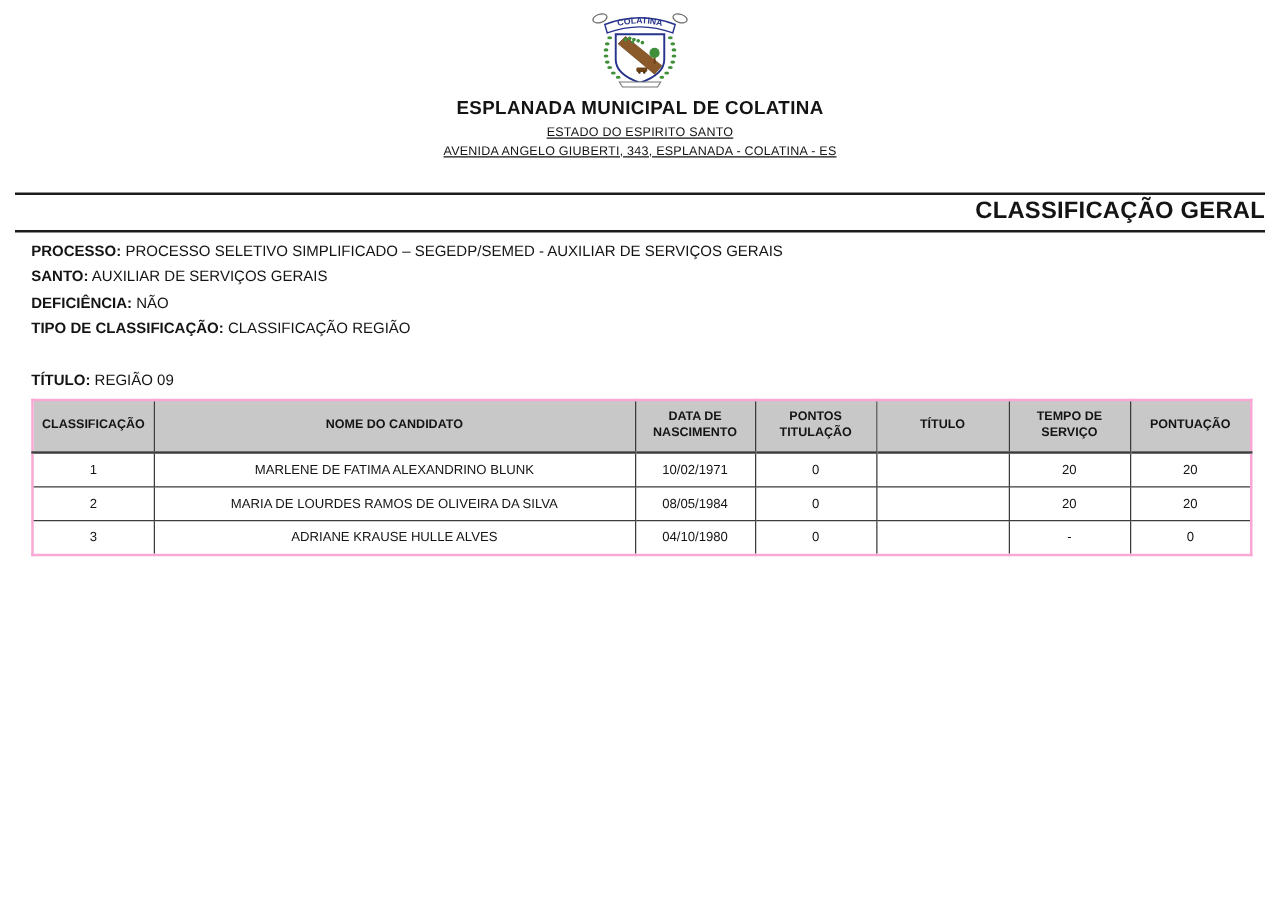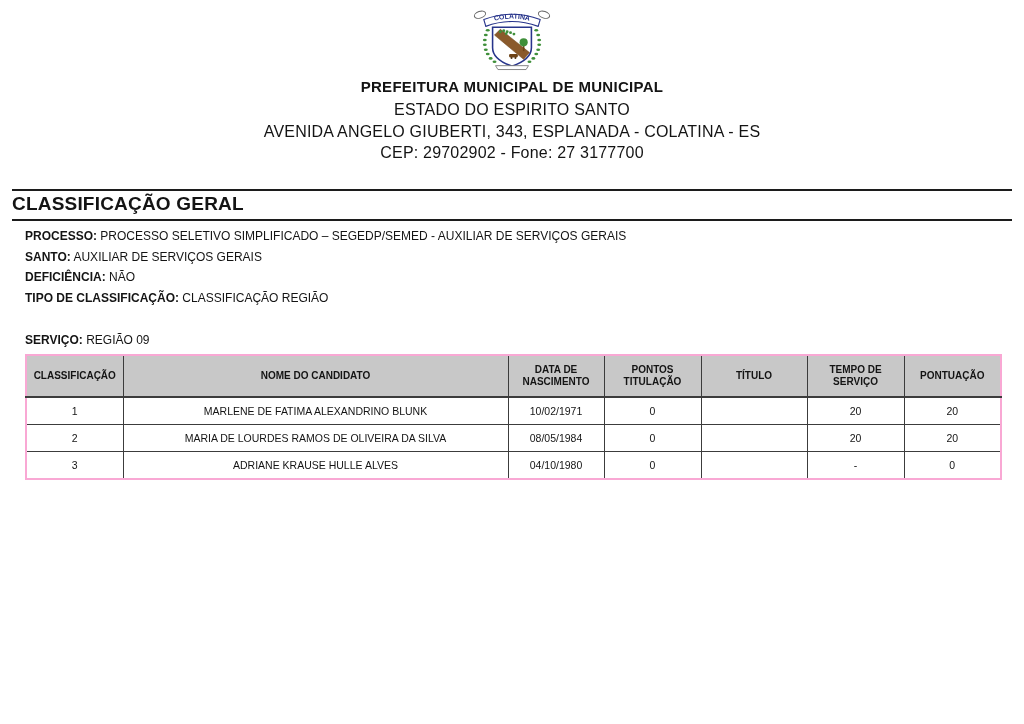--- a/index.html
+++ b/index.html
@@ -12,30 +12,30 @@
   }
   .page { width: 1024px; height: 724px; position: relative; }
 
   
   .doc-header { text-align: center; padding-top: 5px; }
   .logo-wrap { display: flex; justify-content: center; }
   .org-name {
     margin-top: 7px;
     font-size: 15px; font-weight: bold; letter-spacing: 0.3px;
   }
-  .hdr-line { font-size: 16px; margin-top: 3.5px; letter-spacing: 0.2px; }
+  .hdr-line { font-size: 10px; margin-top: 3.5px; letter-spacing: 0.2px; text-decoration: underline; }
   .hdr-line.first { margin-top: 6px; }
 
   
   .title-band {
     margin: 27px 12px 0 12px;
     border-top: 2px solid #1c1c1c;
     border-bottom: 2px solid #1c1c1c;
     padding: 2px 0 4px 0;
-    text-align: left;
+    text-align: right;
   }
   .title-band .doc-title { font-size: 19px; font-weight: bold; letter-spacing: 0.2px; }
 
   
   .meta-block { margin: 9px 0 0 25px; }
   .meta-row { font-size: 12px; margin-bottom: 8.5px; line-height: 1; }
   .meta-row .lbl { font-weight: bold; }
   .region-row { margin-top: 30px; }
 
   
@@ -116,24 +116,23 @@
             <ellipse cx="78" cy="41" rx="2" ry="1.3"></ellipse>
           <ellipse cx="77" cy="46" rx="2" ry="1.3"></ellipse>
             <ellipse cx="75" cy="50.5" rx="2" ry="1.3"></ellipse>
           <ellipse cx="72" cy="55" rx="2" ry="1.3"></ellipse>
             <ellipse cx="68" cy="58.5" rx="2" ry="1.3"></ellipse>
         </g>
 
         <path d="M33 62.5 L67 62.5 L64.5 66.5 L35.5 66.5 Z" fill="#ffffff" stroke="#777" stroke-width="0.9"></path>
       </svg>
     </div>
-    <div class="org-name">PREFEITURA MUNICIPAL DE MUNICIPAL</div>
+    <div class="org-name">ESPLANADA MUNICIPAL DE COLATINA</div>
     <div class="hdr-line first">ESTADO DO ESPIRITO SANTO</div>
     <div class="hdr-line">AVENIDA ANGELO GIUBERTI, 343, ESPLANADA - COLATINA - ES</div>
-    <div class="hdr-line">CEP: 29702902 - Fone: 27 3177700</div>
   </div>
 
   <div class="title-band">
     <span class="doc-title">CLASSIFICAÇÃO GERAL</span>
   </div>
 
   <div class="meta-block">
     <div class="meta-row">
       <span class="lbl">PROCESSO:</span>
       <span>PROCESSO SELETIVO SIMPLIFICADO – SEGEDP/SEMED - AUXILIAR DE SERVIÇOS GERAIS</span>
@@ -144,21 +143,21 @@
     </div>
     <div class="meta-row">
       <span class="lbl">DEFICIÊNCIA:</span>
       <span>NÃO</span>
     </div>
     <div class="meta-row">
       <span class="lbl">TIPO DE CLASSIFICAÇÃO:</span>
       <span>CLASSIFICAÇÃO REGIÃO</span>
     </div>
     <div class="meta-row region-row">
-      <span class="lbl">SERVIÇO:</span>
+      <span class="lbl">TÍTULO:</span>
       <span>REGIÃO 09</span>
     </div>
   </div>
 
   <table class="cls-table">
     <colgroup>
       <col style="width:97px">
         <col style="width:385px">
         <col style="width:96px">
       <col style="width:97px">

